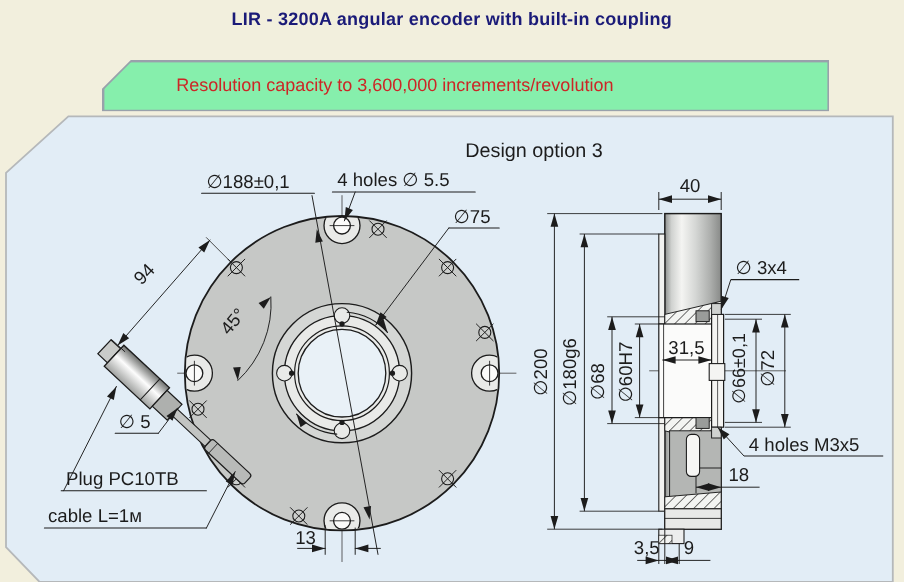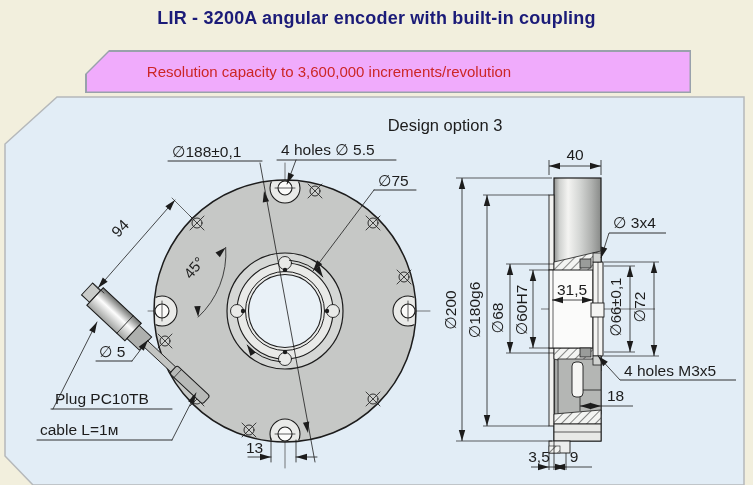--- a/index.html
+++ b/index.html
@@ -3,29 +3,29 @@
 <meta charset="utf-8">
 <style>
   html,body{margin:0;padding:0;}
   body{
     width:753px;height:485px;position:relative;overflow:hidden;
     background:#f2efdd;
     font-family:"Liberation Sans","DejaVu Sans",sans-serif;
   }
   .title{
     position:absolute;left:0;top:8px;width:753px;text-align:center;
-    font-size:18px;font-weight:bold;color:#1b1b78;letter-spacing:.2px;
+    font-size:15px;font-weight:bold;color:#1b1b78;letter-spacing:.2px;
   }
   .banner-wrap{position:absolute;left:85px;top:50px;width:606px;height:43px;}
   .banner-border{
     position:absolute;inset:0;background:#99a1ab;
     clip-path:polygon(24px 0,100% 0,100% 100%,0 100%,0 24px);
   }
   .banner-fill{
-    position:absolute;inset:1.5px;background:#f0abfc;
+    position:absolute;inset:1.5px;background:#86efac;
     clip-path:polygon(23px 0,100% 0,100% 100%,0 100%,0 23px);
     display:flex;align-items:center;justify-content:center;
     padding-right:118px;box-sizing:border-box;
   }
   .banner-fill span{font-size:15px;color:#cc2626;white-space:nowrap;}
   svg.drawing{position:absolute;left:0;top:0;pointer-events:none;}
   text{font-family:"Liberation Sans","DejaVu Sans",sans-serif;fill:#1c1c1c;}
 </style>
 </head>
 <body>

